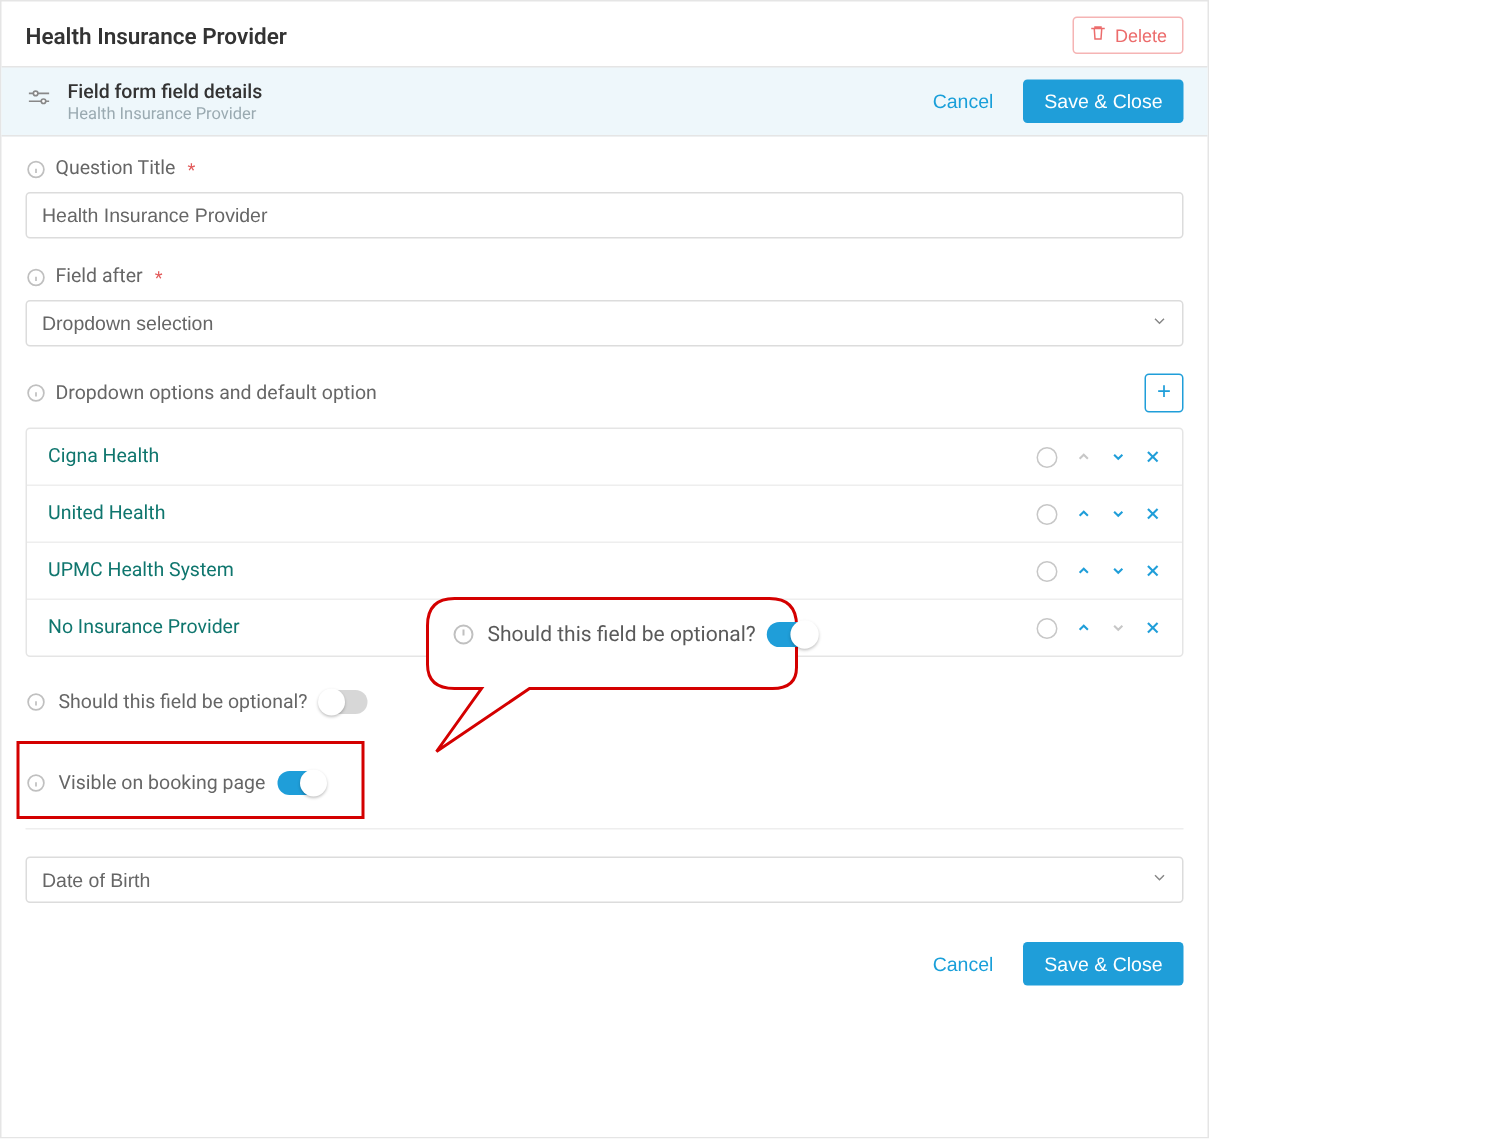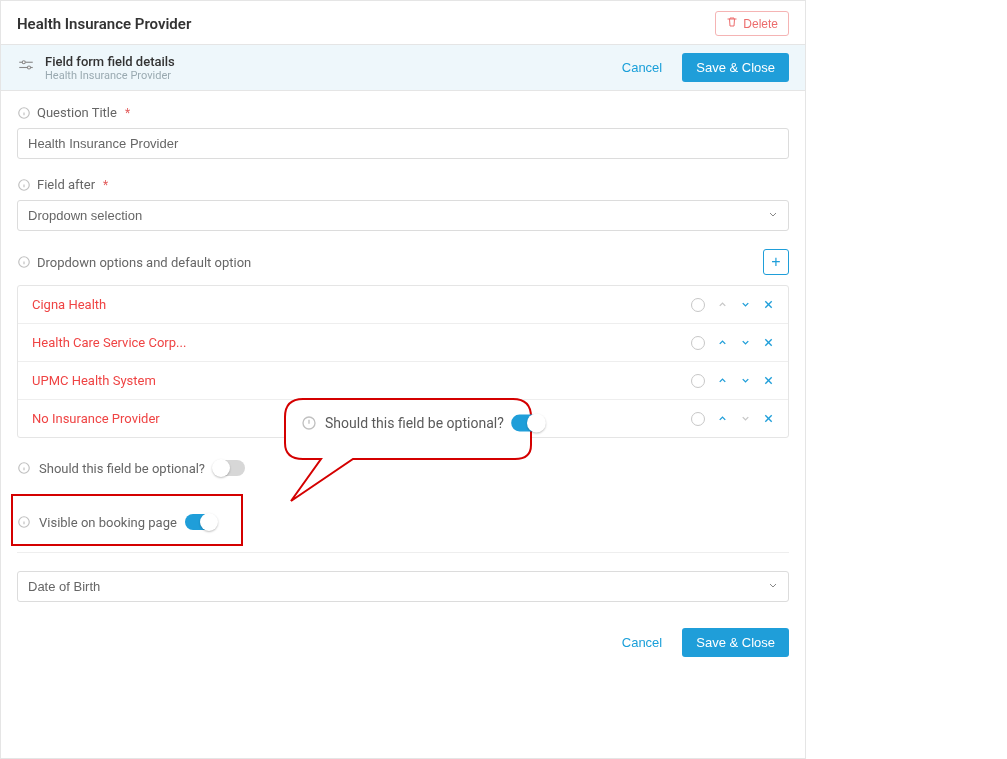--- a/index.html
+++ b/index.html
@@ -132,21 +132,21 @@
   .options-list {
     border: 1px solid #e5e5e5;
     border-radius: 3px;
   }
   .option-row {
     display: flex; align-items: center; justify-content: space-between;
     padding: 11px 14px;
     border-bottom: 1px solid #eee;
   }
   .option-row:last-child { border-bottom: none; }
-  .option-label { color: #ef4444; }
+  .option-label { color: #0f766e; }
   .option-controls { display: flex; align-items: center; gap: 12px; }
   .radio-circle {
     width: 14px; height: 14px; border: 1.5px solid #c7c7c7; border-radius: 50%;
     cursor: pointer; display:inline-block;
   }
   .ctrl-icon { color: #1f9ed9; cursor: pointer; display:inline-flex; }
   .ctrl-icon svg { width: 11px; height: 11px; }
   .ctrl-icon.muted { color: #c7c7c7; cursor: default; }
   
   .toggle {
@@ -320,21 +320,21 @@
               </span>
             <span class="ctrl-icon">
                 <svg viewBox="0 0 24 24" fill="none" stroke="currentColor" stroke-width="3">
                   <line x1="5" y1="5" x2="19" y2="19"></line>
                   <line x1="19" y1="5" x2="5" y2="19"></line>
                 </svg>
               </span>
           </div>
         </div>
         <div class="option-row">
-          <span class="option-label">Health Care Service Corp...</span>
+          <span class="option-label">United Health</span>
           <div class="option-controls">
             <span class="radio-circle"></span>
             <span class="ctrl-icon">
                 <svg viewBox="0 0 24 24" fill="none" stroke="currentColor" stroke-width="3">
                   <polyline points="6 15 12 9 18 15"></polyline>
                 </svg>
               </span>
             <span class="ctrl-icon">
                 <svg viewBox="0 0 24 24" fill="none" stroke="currentColor" stroke-width="3">
                   <polyline points="6 9 12 15 18 9"></polyline>

